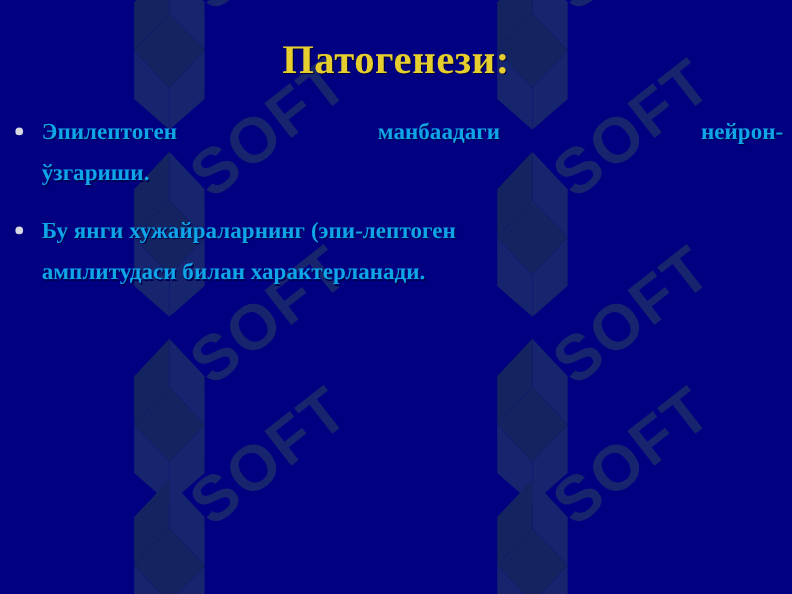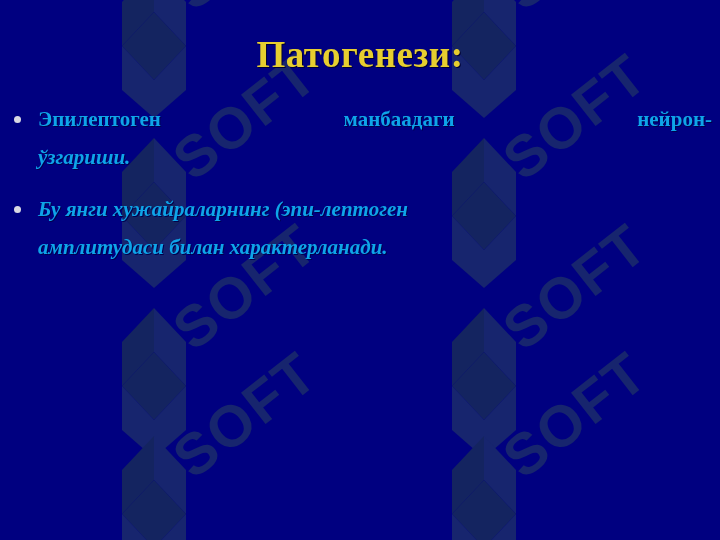--- a/index.html
+++ b/index.html
@@ -107,21 +107,20 @@
   }
   
   .bullet-item .line {
     display: block;
     text-align: justify;
     text-align-last: justify;
     white-space: nowrap;
   }
   .bullet-item .line.natural {
     text-align-last: left;
-    font-style: italic;
   }
 
   .bullet-marker {
     position: absolute;
     left: 8px;
     top: 16px;
     width: 7px;
     height: 7px;
     border-radius: 50%;
     background: #d8d8e2;

